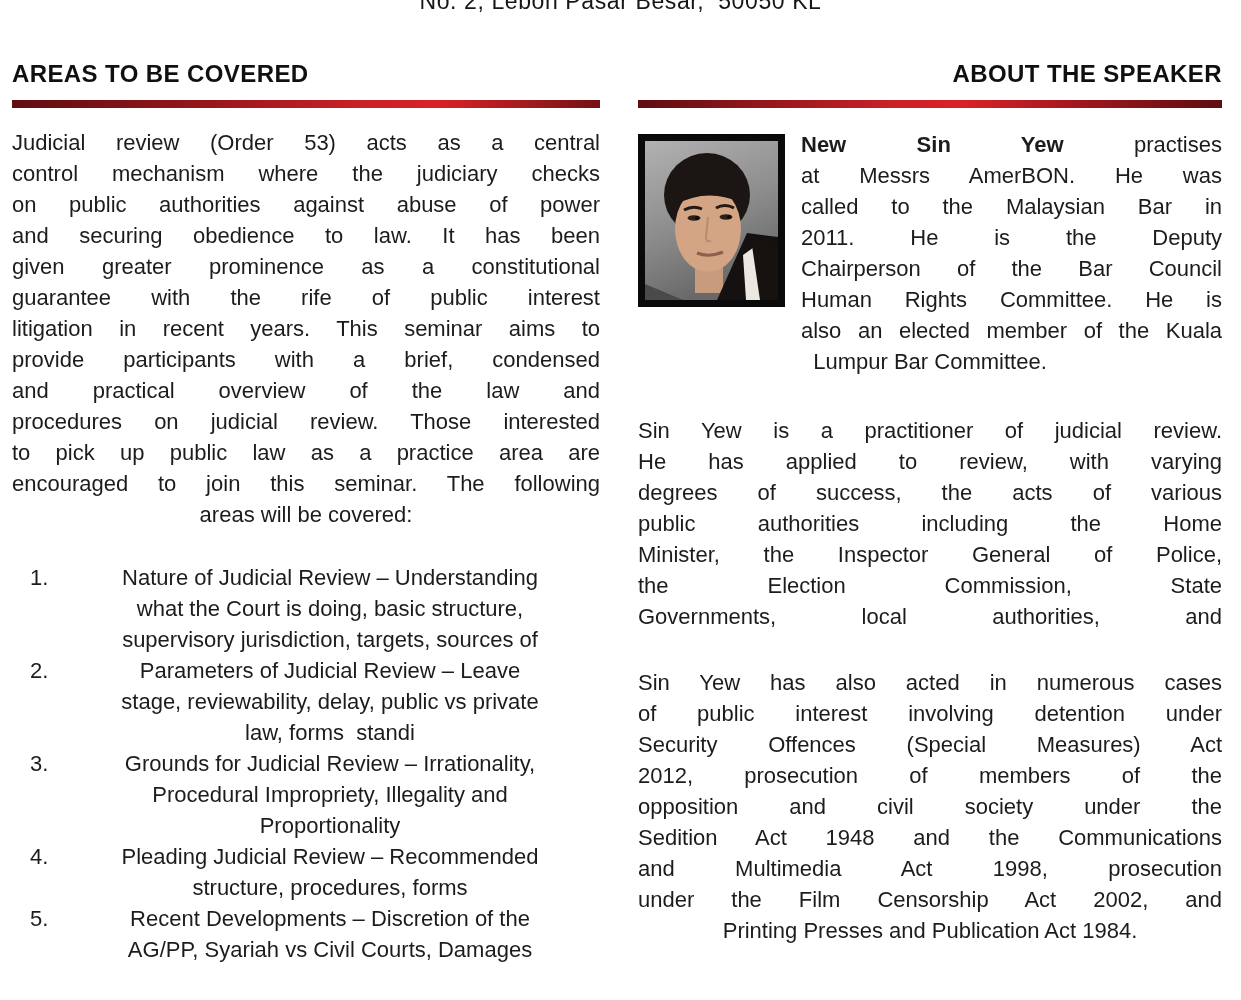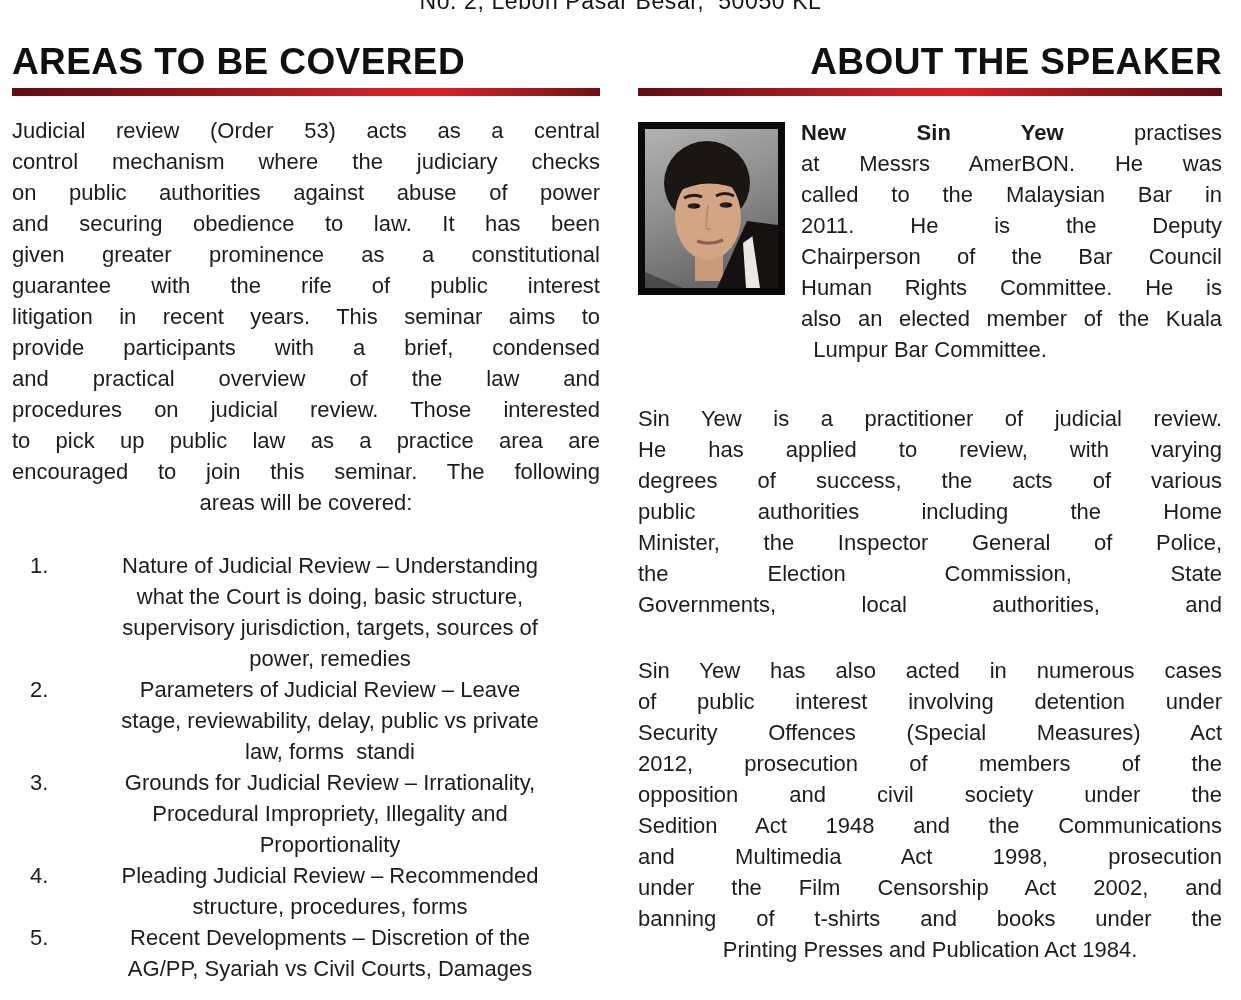--- a/index.html
+++ b/index.html
@@ -10,22 +10,22 @@
   }
   .address{
     position:absolute;top:-11px;left:0;width:1241px;
     text-align:center;font-size:23px;line-height:24px;letter-spacing:.6px;
     white-space:pre;color:#161616;
   }
   .col{position:absolute;top:40px;}
   .col-left{left:12px;width:588px;}
   .col-right{left:638px;width:584px;}
   .heading{
-    font-size:37px;font-weight:700;color:#101010;
-    line-height:44px;height:48px;letter-spacing:.4px;
+    font-size:24px;font-weight:700;color:#101010;
+    line-height:44px;height:48px;letter-spacing:.4px;margin-top:12px;
   }
   .heading-right{text-align:right;}
   .rule{height:8px;width:100%;}
   .rule-left{background:linear-gradient(90deg,#5f0d10 0%,#8e151a 28%,#c62026 58%,#da2128 72%,#a01a1d 88%,#731114 100%);}
   .rule-right{background:linear-gradient(90deg,#5f0d10 0%,#c62026 42%,#da2128 55%,#8e151a 82%,#5f0d10 100%);}
   .content{font-size:22px;line-height:31px;}
   .content-left{margin-top:19px;}
   .content-right{margin-top:21px;}
   .tline.just{text-align:justify;text-align-last:justify;}
   .tline.plain{white-space:pre-wrap;text-align:center;}
@@ -65,21 +65,20 @@
         <div class="tline just">to pick up public law as a practice area are</div>
         <div class="tline just">encouraged to join this seminar. The following</div>
         <div class="tline plain">areas will be covered:</div>
       </div>
     <div class="topics">
         <div class="topic-item">
           <span class="topic-num">1.</span>
           <div class="tline plain">Nature of Judicial Review – Understanding</div>
           <div class="tline plain">what the Court is doing, basic structure,</div>
           <div class="tline plain">supervisory jurisdiction, targets, sources of</div>
-          <div class="tline plain">power, remedies</div>
         </div>
         <div class="topic-item">
           <span class="topic-num">2.</span>
           <div class="tline plain">Parameters of Judicial Review – Leave</div>
           <div class="tline plain">stage, reviewability, delay, public vs private</div>
           <div class="tline plain">law, forms  standi</div>
         </div>
         <div class="topic-item">
           <span class="topic-num">3.</span>
           <div class="tline plain">Grounds for Judicial Review – Irrationality,</div>
@@ -153,17 +152,16 @@
       </div>
     <div class="para3">
         <div class="tline just">Sin Yew has also acted in numerous cases</div>
         <div class="tline just">of public interest involving detention under</div>
         <div class="tline just">Security Offences (Special Measures) Act</div>
         <div class="tline just">2012, prosecution of members of the</div>
         <div class="tline just">opposition and civil society under the</div>
         <div class="tline just">Sedition Act 1948 and the Communications</div>
         <div class="tline just">and Multimedia Act 1998, prosecution</div>
         <div class="tline just">under the Film Censorship Act 2002, and</div>
-        <div class="tline just">banning of t-shirts and books under the</div>
         <div class="tline plain">Printing Presses and Publication Act 1984.</div>
       </div>
   </div>
 </div>
 
 </body></html>

